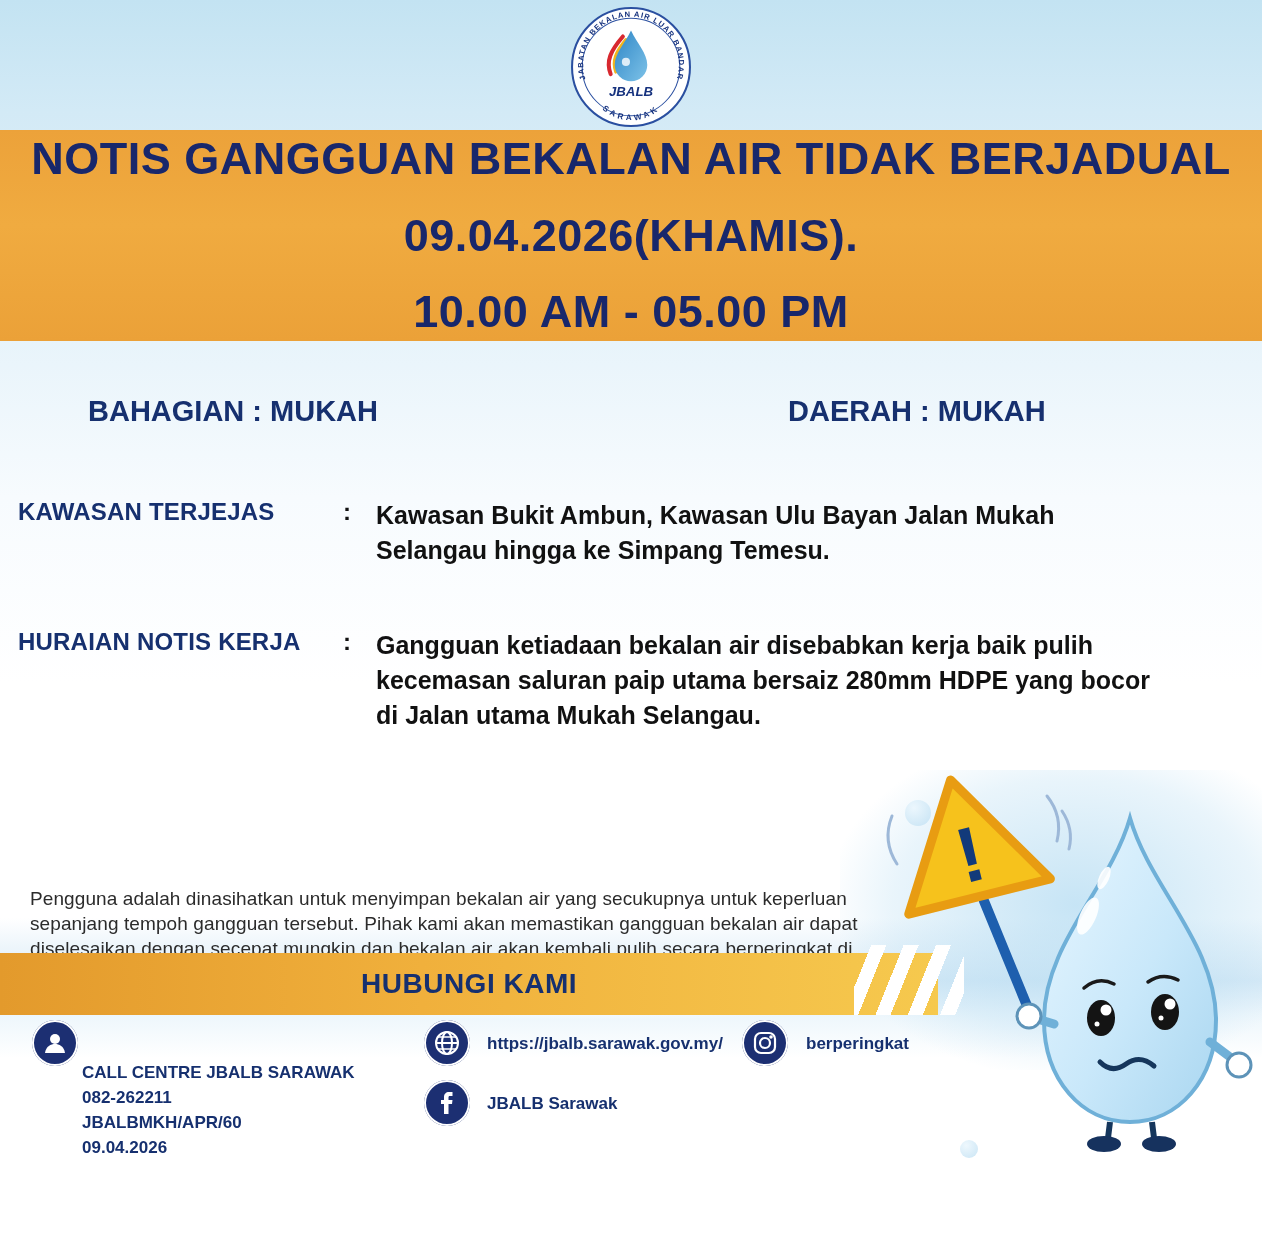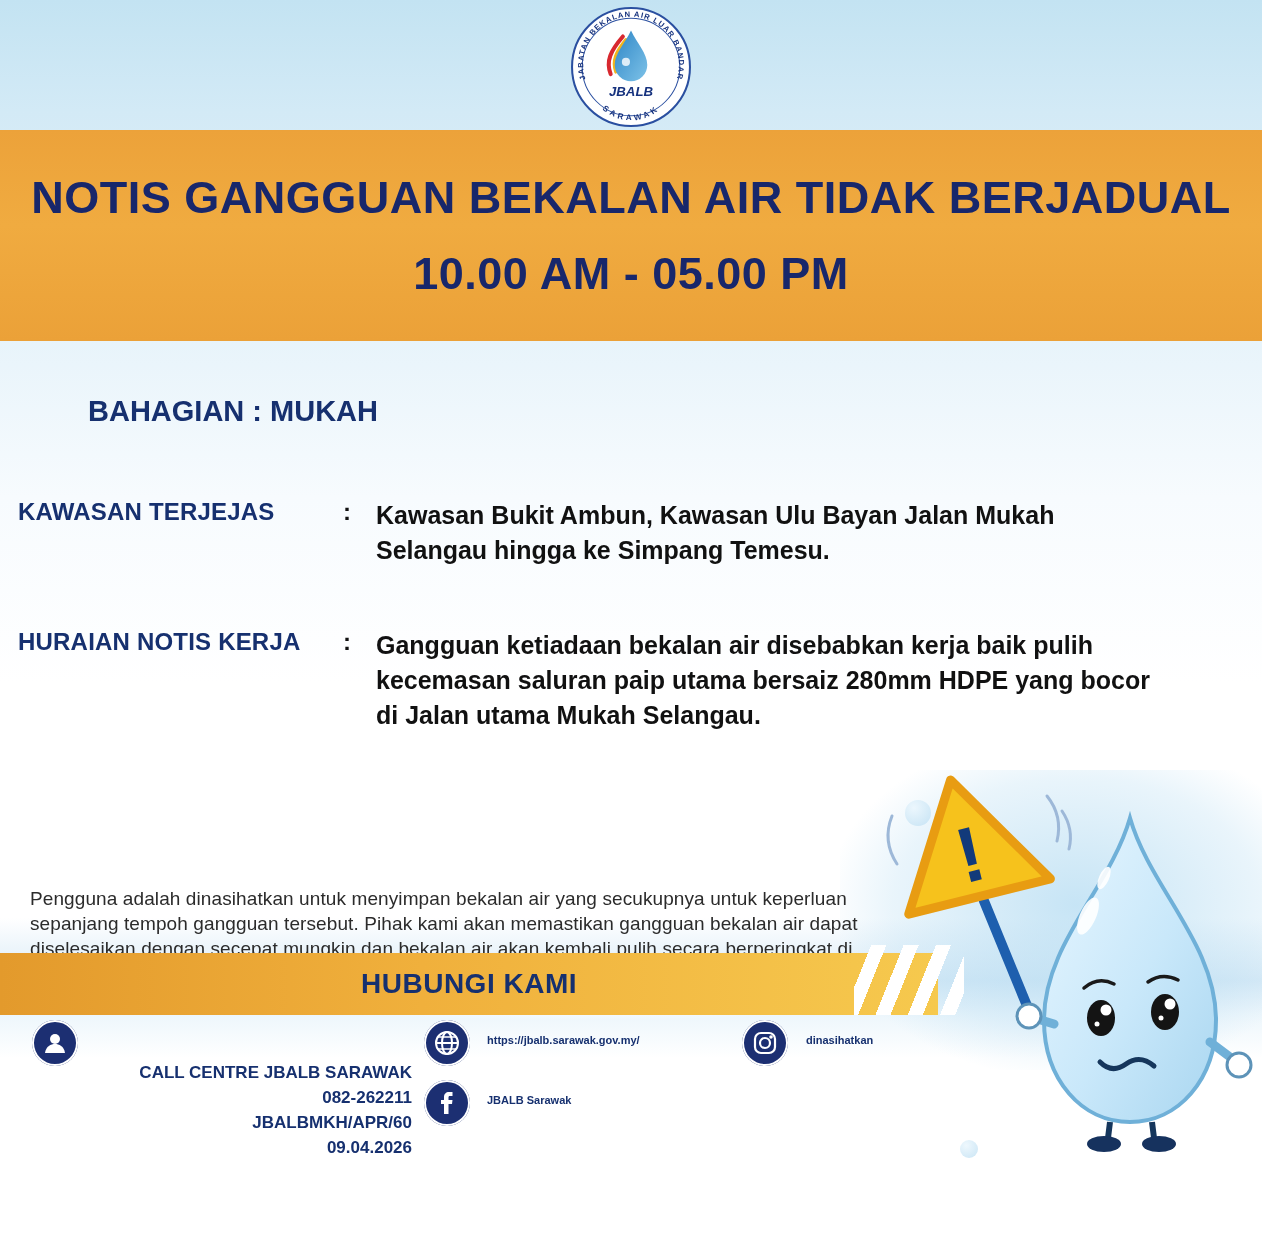--- a/index.html
+++ b/index.html
@@ -76,22 +76,22 @@
   .icon-circle{
     position:absolute;width:46px;height:46px;border-radius:50%;
     background:#1c2f72;display:flex;align-items:center;justify-content:center;
     box-shadow:0 0 0 2px #ffffff inset;
   }
   .ic-person{top:1020px;left:32px;}
   .ic-globe{top:1020px;left:424px;}
   .ic-facebook{top:1080px;left:424px;}
   .ic-instagram{top:1020px;left:742px;}
   .call-lines{position:absolute;top:1060px;left:82px;width:330px;}
-  .call-line{font-size:17px;font-weight:bold;color:#16306f;line-height:25px;text-align:right;}
-  .contact-label{position:absolute;font-size:11px;font-weight:bold;color:#16306f;}
+  .call-line{font-size:17px;font-weight:bold;color:#16306f;line-height:25px;}
+  .contact-label{position:absolute;font-size:17px;font-weight:bold;color:#16306f;}
   .lbl-website{top:1034px;left:487px;}
   .lbl-facebook{top:1094px;left:487px;}
   .lbl-instagram{top:1034px;left:806px;}
   
   .mascot{position:absolute;top:756px;left:872px;width:390px;height:430px;}
 </style>
 </head>
 <body>
 
 <div class="page">
@@ -124,25 +124,27 @@
         <textPath href="#arcTop" startOffset="50%" text-anchor="middle">JABATAN BEKALAN AIR LUAR BANDAR</textPath>
       </text>
       <text font-size="8" font-weight="bold" fill="#16327e" letter-spacing="3">
         <textPath href="#arcBottom" startOffset="50%" text-anchor="middle">SARAWAK</textPath>
       </text>
     </svg>
   </div>
 
   <div class="title-banner">
     <div class="banner-line">NOTIS GANGGUAN BEKALAN AIR TIDAK BERJADUAL</div>
+    <div class="banner-line">09.04.2026(KHAMIS).</div>
     <div class="banner-line">10.00 AM - 05.00 PM</div>
   </div>
 
   <div class="region-row">
     <div class="region-bahagian">BAHAGIAN : MUKAH</div>
+    <div class="region-daerah">DAERAH : MUKAH</div>
   </div>
 
   <div class="detail-row kawasan">
     <div class="detail-label">KAWASAN TERJEJAS</div>
     <div class="detail-sep">:</div>
     <div class="detail-text">Kawasan Bukit Ambun, Kawasan Ulu Bayan Jalan Mukah Selangau hingga ke Simpang Temesu.</div>
   </div>
 
   <div class="detail-row huraian">
     <div class="detail-label">HURAIAN NOTIS KERJA</div>
@@ -188,21 +190,21 @@
   </div>
   <div class="contact-label lbl-facebook">JBALB Sarawak</div>
 
   <div class="icon-circle ic-instagram">
     <svg width="30" height="30" viewBox="0 0 30 30">
       <rect x="5" y="5" width="20" height="20" rx="6" fill="none" stroke="#ffffff" stroke-width="2.2"></rect>
       <circle cx="15" cy="15" r="5" fill="none" stroke="#ffffff" stroke-width="2.2"></circle>
       <circle cx="21" cy="9" r="1.8" fill="#ffffff"></circle>
     </svg>
   </div>
-  <div class="contact-label lbl-instagram">dinasihatkan</div>
+  <div class="contact-label lbl-instagram">berperingkat</div>
 
   <div class="mascot">
     <svg width="390" height="430" viewBox="0 0 390 430">
       <defs>
         <linearGradient id="bodyGrad" x1="0" y1="0" x2="1" y2="1">
           <stop offset="0" stop-color="#e9f7ff"></stop>
           <stop offset=".55" stop-color="#c9e8fa"></stop>
           <stop offset="1" stop-color="#a9d6f0"></stop>
         </linearGradient>
       </defs>

